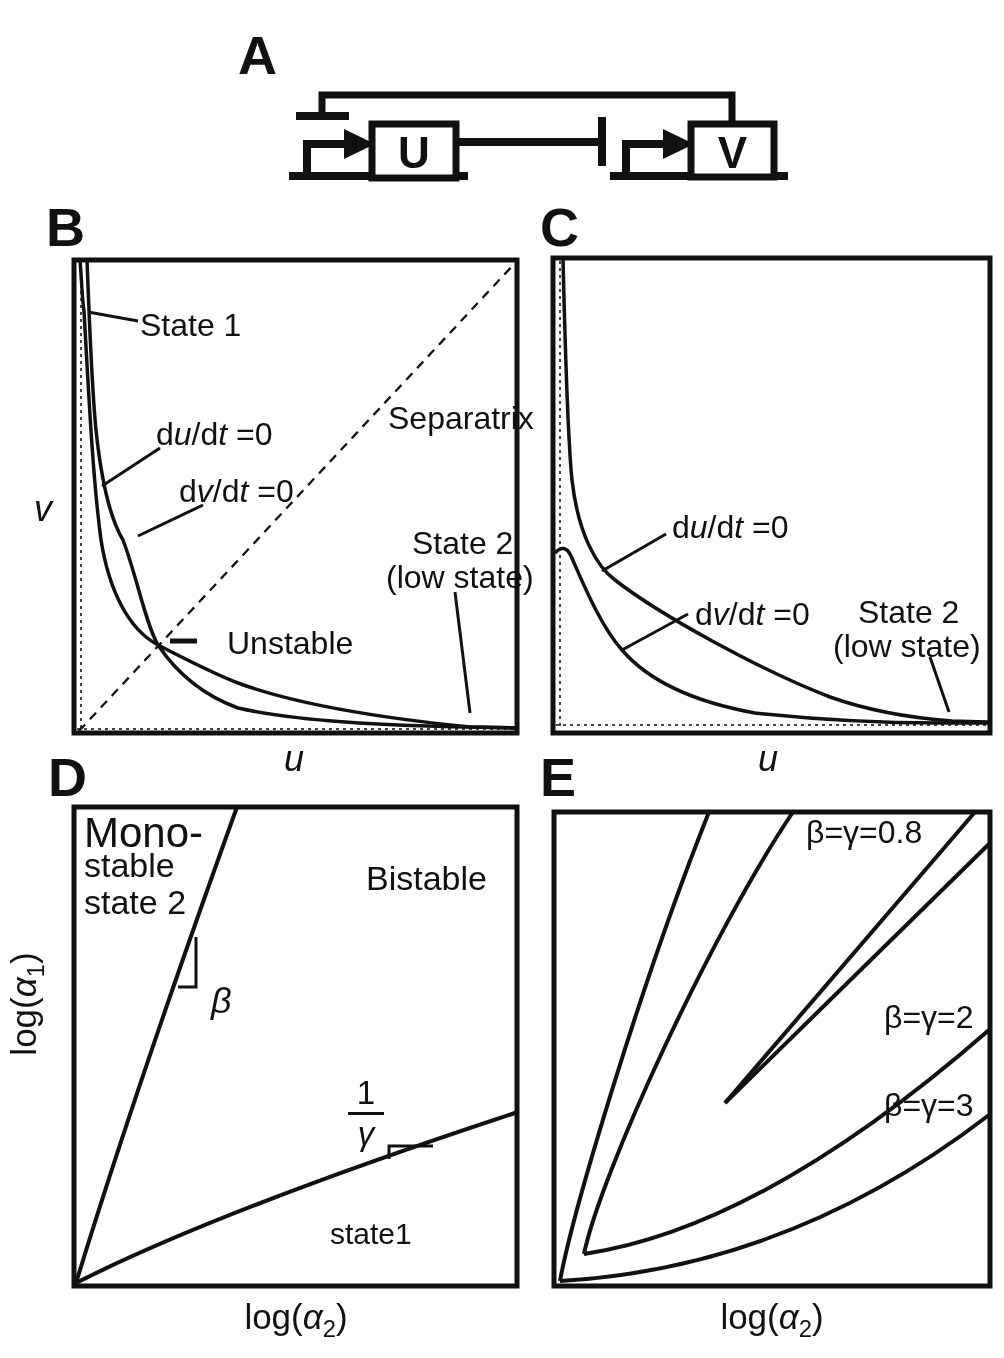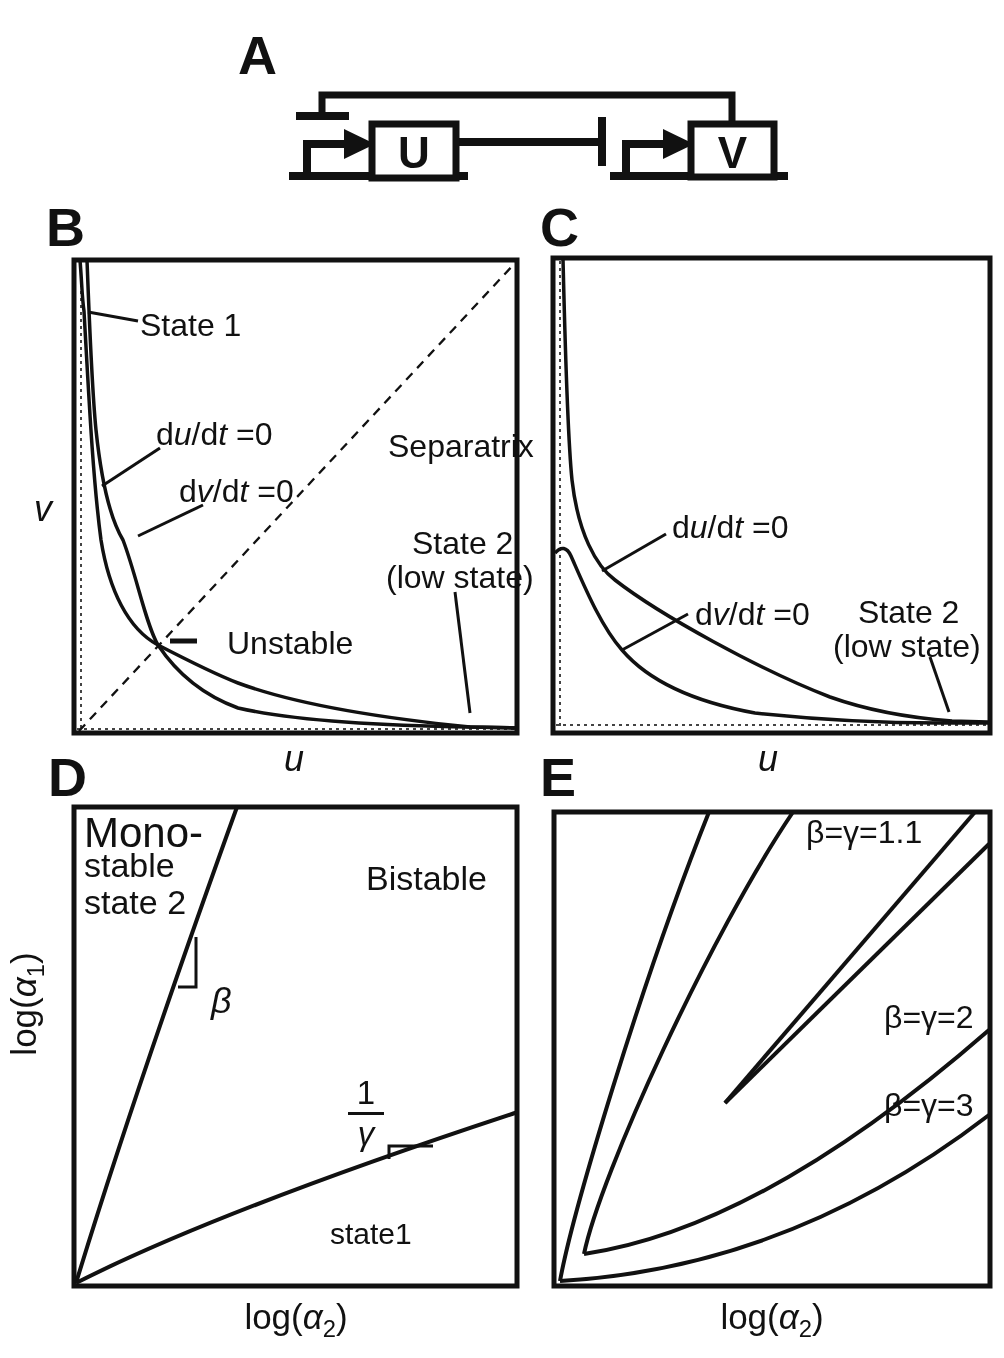--- a/index.html
+++ b/index.html
@@ -86,21 +86,21 @@
   <div class="lbl panel-letter" style="left:540px;top:748px">E</div>
 
   <div class="gene" style="left:372px;top:128px;width:84px">U</div>
   <div class="gene" style="left:691px;top:128px;width:83px">V</div>
 
   <div class="lbl axis" style="left:34px;top:490px">v</div>
   <div class="lbl axis cx" style="left:294px;top:740px">u</div>
   <div class="lbl ann" style="left:140px;top:308px">State 1</div>
   <div class="lbl ann" style="left:156px;top:417px"><span>d</span><span class="it">u</span><span>/d</span><span class="it">t</span><span> =0</span></div>
   <div class="lbl ann" style="left:179px;top:474px"><span>d</span><span class="it">v</span><span>/d</span><span class="it">t</span><span> =0</span></div>
-  <div class="lbl ann" style="left:388px;top:429px">Separatrix</div>
+  <div class="lbl ann" style="left:388px;top:401px">Separatrix</div>
   <div class="lbl ann" style="left:412px;top:526px">State 2</div>
   <div class="lbl ann" style="left:386px;top:560px">(low state)</div>
   <div class="lbl ann" style="left:227px;top:626px">Unstable</div>
 
   <div class="lbl axis cx" style="left:768px;top:740px">u</div>
   <div class="lbl ann" style="left:672px;top:510px"><span>d</span><span class="it">u</span><span>/d</span><span class="it">t</span><span> =0</span></div>
   <div class="lbl ann" style="left:695px;top:597px"><span>d</span><span class="it">v</span><span>/d</span><span class="it">t</span><span> =0</span></div>
   <div class="lbl ann" style="left:858px;top:595px">State 2</div>
   <div class="lbl ann" style="left:833px;top:629px">(low state)</div>
 
@@ -111,18 +111,18 @@
   <div class="lbl ann" style="left:84px;top:884px;font-size:34px">state 2</div>
   <div class="lbl ann" style="left:366px;top:860px;font-size:34px">Bistable</div>
   <div class="lbl ann it" style="left:211px;top:982px;font-size:36px">β</div>
   <div class="frac" style="left:348px;top:1076px;width:36px">
     <div>1</div>
     <div class="bar"></div>
     <div class="it">γ</div>
   </div>
   <div class="lbl ann" style="left:330px;top:1218px;font-size:30px">state1</div>
 
-  <div class="lbl ann" style="left:806px;top:815px">β=γ=1.1</div>
+  <div class="lbl ann" style="left:806px;top:815px">β=γ=0.8</div>
   <div class="lbl ann" style="left:884px;top:1000px">β=γ=2</div>
   <div class="lbl ann" style="left:884px;top:1088px">β=γ=3</div>
   <div class="lbl axis-log cx" style="left:772px;top:1298px"><span>log(</span><span class="it">α</span><sub>2</sub><span>)</span></div>
 
 </div>
 
 </body></html>

